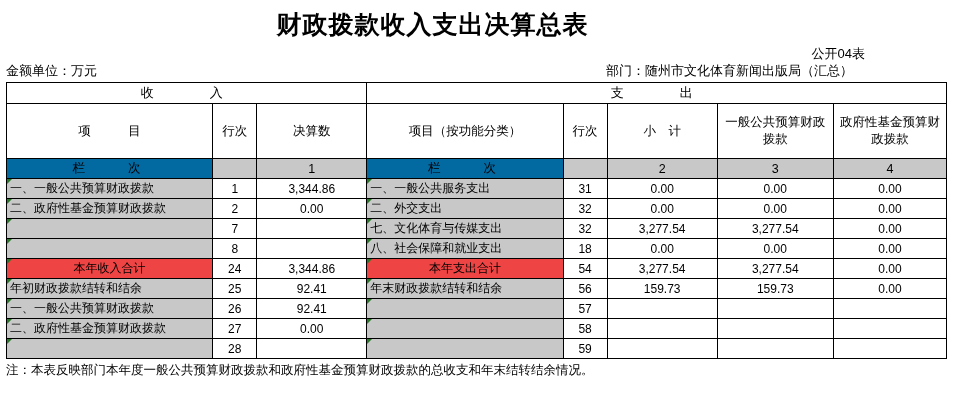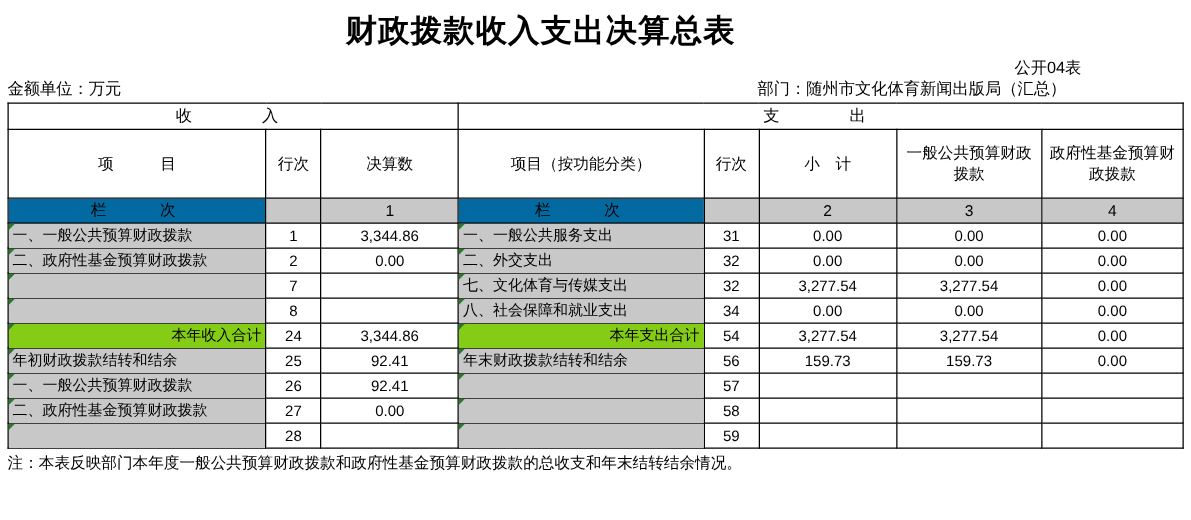--- a/index.html
+++ b/index.html
@@ -89,23 +89,23 @@
     background: #c8c8c8;
   }
   .ctr {
     text-align: center;
   }
   .num {
     text-align: center;
     padding-right: 5px;
   }
   .bold-ctr {
-    text-align: right;
+    text-align: center;
     font-weight: bold;
-    background: #84cc16;
+    background: #ef4444;
   }
   .footnote {
     font-size: 12.5px;
     padding: 3px 0 0 6px;
   }
   .marker {
     position: relative;
   }
   .marker::before {
     content: "";
@@ -196,21 +196,21 @@
           <td class="ctr">32</td>
           <td class="num">3,277.54</td>
           <td class="num">3,277.54</td>
           <td class="num">0.00</td>
         </tr>
         <tr>
           <td class="txt-blank marker"></td>
           <td class="ctr">8</td>
           <td class="num"></td>
           <td class="txt marker">八、社会保障和就业支出</td>
-          <td class="ctr">34</td>
+          <td class="ctr">18</td>
           <td class="num">0.00</td>
           <td class="num">0.00</td>
           <td class="num">0.00</td>
         </tr>
         <tr>
           <td class="bold-ctr marker">本年收入合计</td>
           <td class="ctr">24</td>
           <td class="num">3,344.86</td>
           <td class="bold-ctr marker">本年支出合计</td>
           <td class="ctr">54</td>

